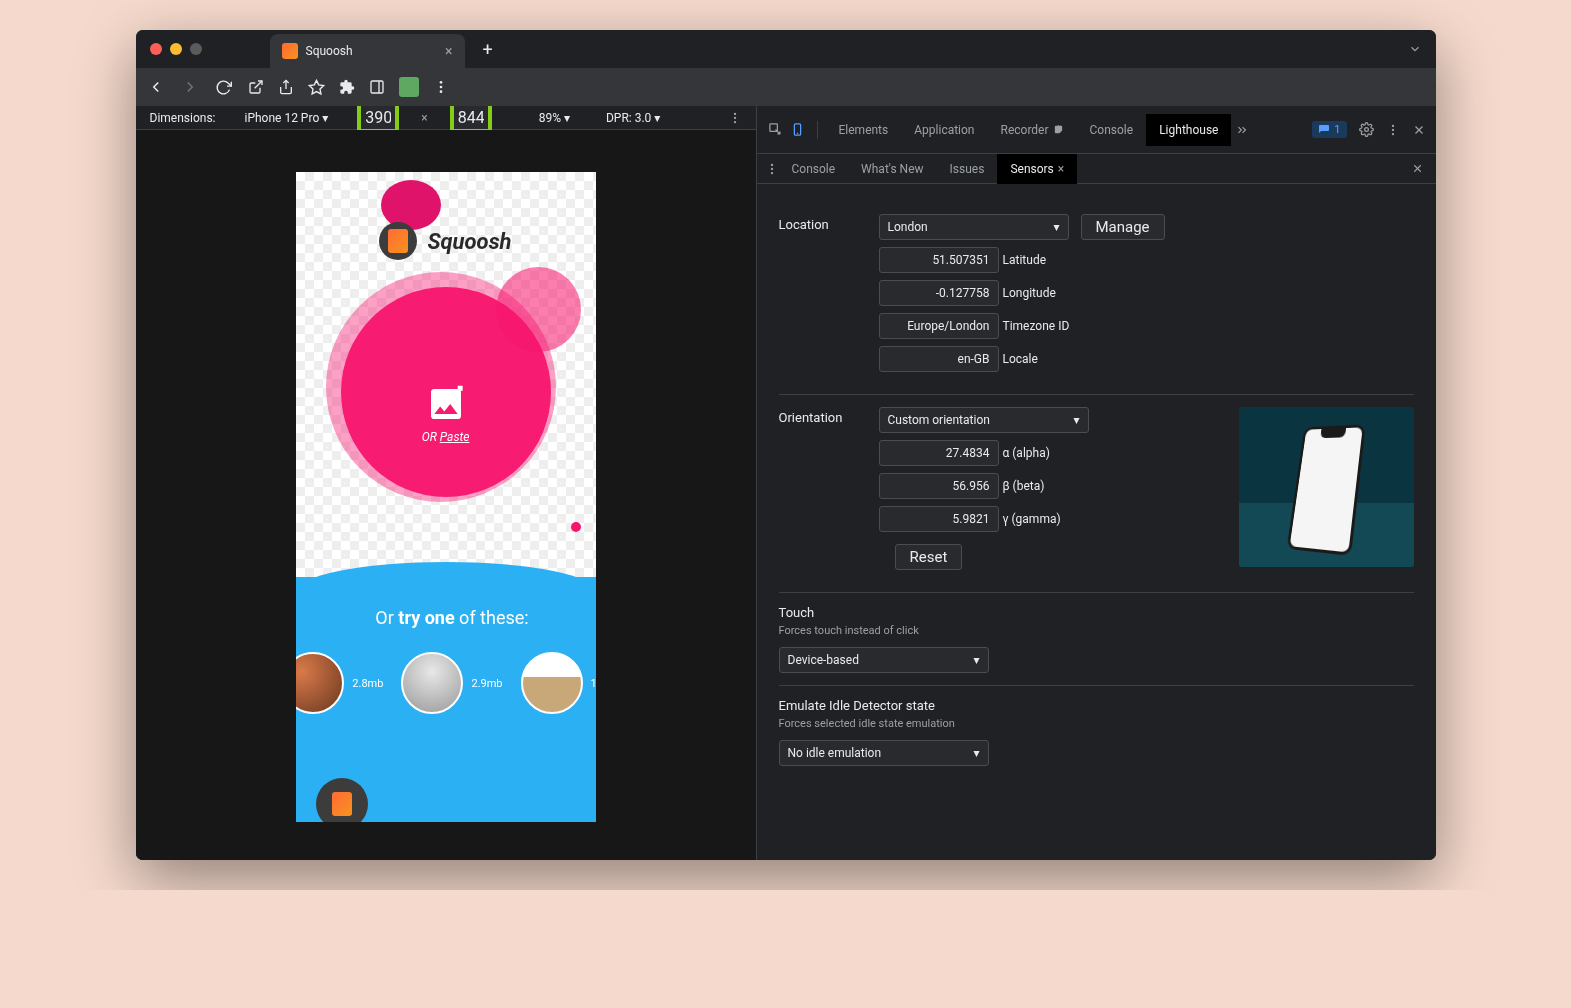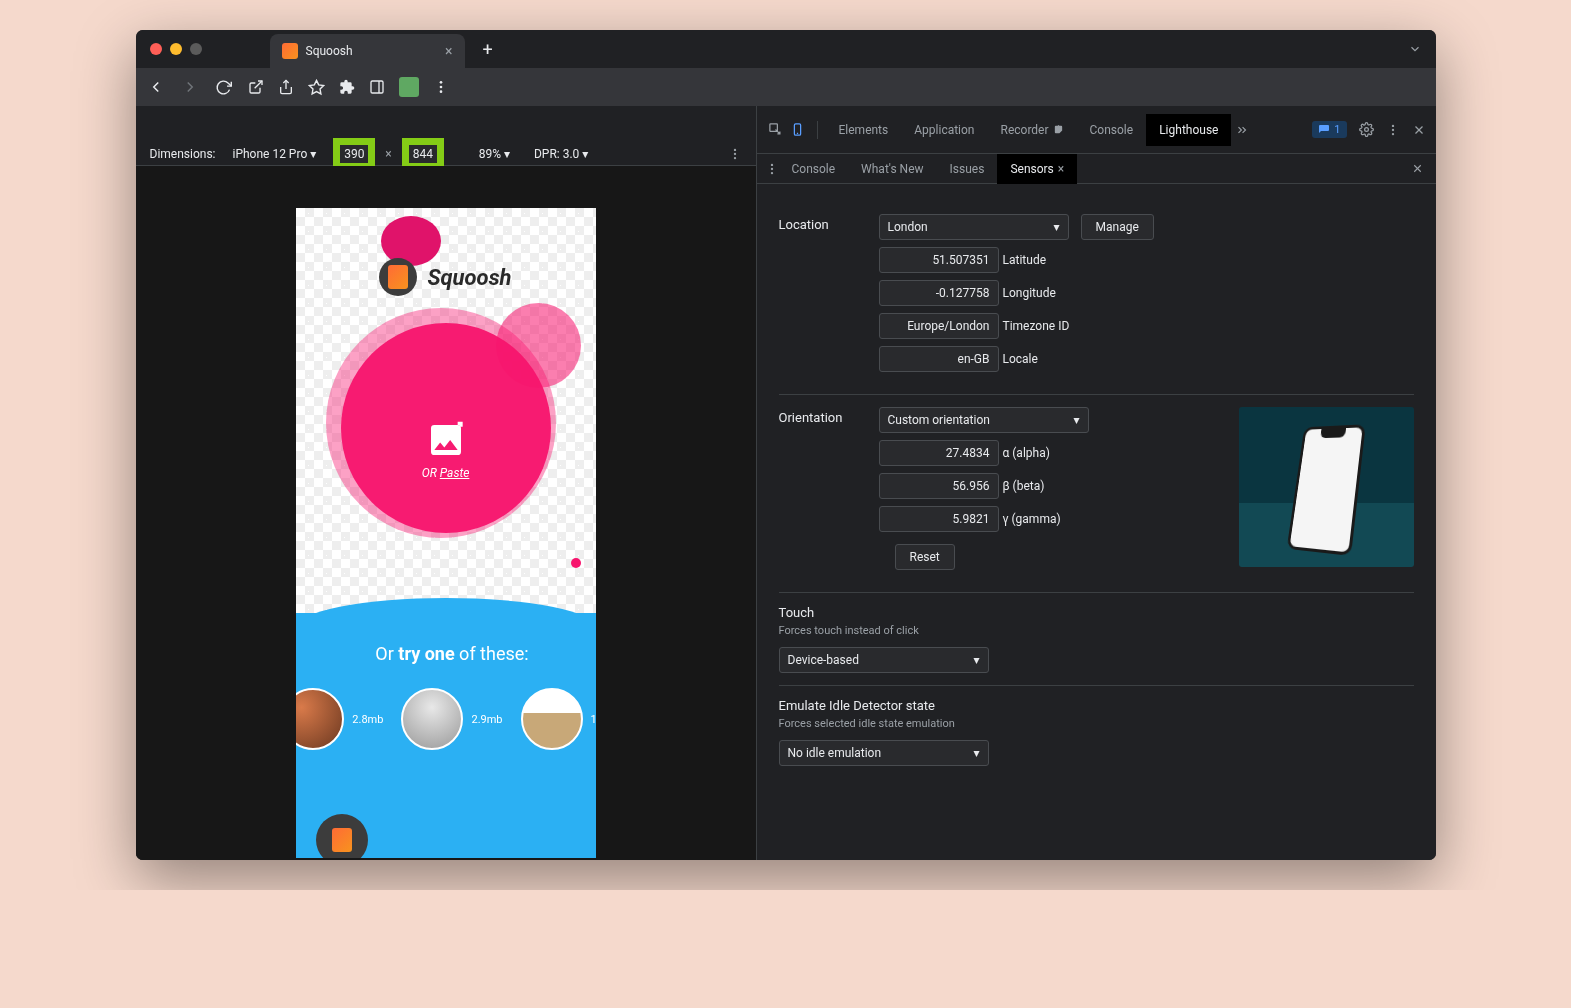--- a/index.html
+++ b/index.html
@@ -19,24 +19,24 @@
 .addrbar { height: 38px; background: #35363a; display: flex; align-items: center; padding: 0 10px; gap: 14px; }
 .navbtn { color: #e8eaed; width: 20px; display: flex; justify-content: center; cursor: pointer; }
 .navbtn.dim { color: #6f7378; }
 .urlwrap { flex: 1; display: flex; align-items: center; gap: 8px; color: #9aa0a6; font-size: 13px; }
 .urlwrap .host { color: #e8eaed; }
 .toolicons { display: flex; gap: 14px; align-items: center; color: #e8eaed; }
 .avatar { width: 20px; height: 20px; background: #5fa862; border-radius: 3px; }
 
 .mainrow { flex: 1; display: flex; overflow: hidden; }
 .left { width: 620px; background: #202124; display: flex; flex-direction: column; }
-.devicebar { height: 24px; display: flex; align-items: center; padding: 0 14px; gap: 10px; color: #e8eaed; font-size: 12px; border-bottom: 1px solid #3c4043; margin-top: 36px; }
+.devicebar { height: 24px; display: flex; align-items: center; padding: 0 14px; gap: 22px; color: #e8eaed; font-size: 12px; border-bottom: 1px solid #3c4043; }
 .devicebar .sel { background: #202124; border: 1px solid transparent; color: #e8eaed; padding: 2px 6px; cursor: pointer; }
 .devicebar .dim { color: #9aa0a6; }
-.devicebar .numin { width: 42px; background: #292a2d; border: 7px solid #84cc16; color: #e8eaed; padding: 2px 4px; font-size: 12px; text-align: center; }
+.devicebar .numin { width: 42px; background: #292a2d; border: 4px solid #84cc16; color: #e8eaed; padding: 2px 4px; font-size: 16px; text-align: center; }
 .devicebar .kebab { margin-left: auto; color: #9aa0a6; cursor: pointer; }
 .viewport { flex: 1; background: #171717; display: flex; justify-content: center; align-items: flex-start; padding-top: 42px; overflow: hidden;}
 .phone { width: 300px; height: 650px; background: #fff; position: relative; overflow: hidden;}
 .checker { position: absolute; inset: 0; background-image: linear-gradient(45deg,#eee 25%,transparent 25%),linear-gradient(-45deg,#eee 25%,transparent 25%),linear-gradient(45deg,transparent 75%,#eee 75%),linear-gradient(-45deg,transparent 75%,#eee 75%); background-size: 18px 18px; background-position: 0 0,0 9px,9px -9px,-9px 0; }
 .blob-dark { position: absolute; width: 60px; height: 50px; background: #e0136a; border-radius: 50%; top: 8px; left: 85px; }
 .logo-row { position: absolute; top: 50px; left: 0; right: 0; display: flex; justify-content: center; align-items: center; gap: 10px;}
 .logo-circ { width: 38px; height: 38px; border-radius: 50%; background: #3c3c3c; display: flex; align-items: center; justify-content: center; }
 .logo-inner { width: 20px; height: 24px; background: linear-gradient(135deg,#ff6b35,#f7931e); border-radius: 3px; }
 .logo-text { font-size: 22px; font-weight: 700; font-style: italic; color: #2a2a2a;}
 .bigblob { position: absolute; width: 210px; height: 210px; background: #f7146d; border-radius: 50%; top: 115px; left: 45px; opacity: 0.95;}
@@ -76,21 +76,21 @@
 .drawertabs .close-drawer { margin-left:auto; padding-right:12px; color:#9aa0a6; cursor:pointer;}
 
 .panel { flex: 1; overflow-y: auto; padding: 18px 22px; color: #e8eaed; font-size: 13px;}
 .section { padding: 12px 0; border-bottom: 1px solid #3c4043; }
 .section:last-child { border-bottom: none;}
 .secrow { display: flex; align-items: flex-start; gap: 20px; margin-bottom: 10px;}
 .seclabel { width: 80px; padding-top: 3px; font-size: 13px;}
 .seccontent { flex: 1; }
 .selbox { background: #292a2d; border: 1px solid #494c50; color: #e8eaed; padding: 4px 8px; font-size: 12px; border-radius: 3px; height: 26px; cursor:pointer; display:flex; align-items:center; justify-content:space-between;}
 .selbox.wide { width: 190px; } .selbox.wider { width: 210px; }
-.btn { background: #292a2d; border: 1px solid #494c50; color: #e8eaed; padding: 4px 14px; font-size: 12px; border-radius: 3px; height: 26px; cursor:pointer; display:inline-flex; align-items:center;}
+.btn { background: #292a2d; border: 1px solid #494c50; color: #e8eaed; padding: 4px 14px; font-size: 15px; border-radius: 3px; height: 26px; cursor:pointer; display:inline-flex; align-items:center;}
 .fldrow { display: flex; align-items: center; gap: 4px; margin-top: 7px;}
 .fldin { width: 120px; background: #292a2d; border: 1px solid #494c50; color: #e8eaed; padding: 4px 8px; font-size: 12px; border-radius: 3px; height: 26px; text-align:right;}
 .fldlab { font-size: 12px; color: #e8eaed;}
 .orient-row { display: flex; gap: 20px; align-items: flex-start;}
 .orient-left { flex:1;}
 .phone3d { width: 175px; height: 160px; background: linear-gradient(180deg,#0a3540 0%,#0a3540 60%,#124954 60%,#124954 100%); border-radius: 3px; display:flex; align-items:center; justify-content:center; position:relative;}
 .phone3d-dev { width: 70px; height: 130px; background: #f5f5f5; border-radius: 10px; transform: perspective(400px) rotateX(15deg) rotateY(-25deg) rotateZ(8deg); border: 3px solid #1a1a1a; position:relative;}
 .phone3d-dev::before { content:''; position:absolute; top:0; left:50%; transform:translateX(-50%); width:28px; height:10px; background:#1a1a1a; border-radius: 0 0 6px 6px;}
 .subhead { font-size: 13px; color: #e8eaed; margin-bottom: 4px;}
 .subdesc { font-size: 11px; color: #9aa0a6; margin-bottom: 10px;}

